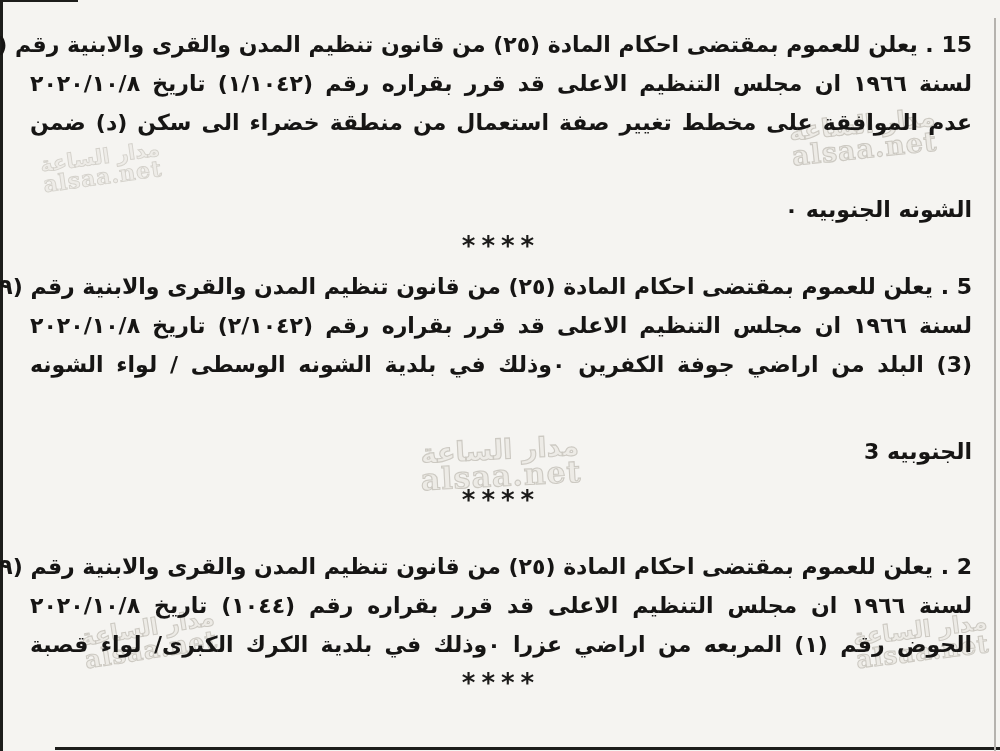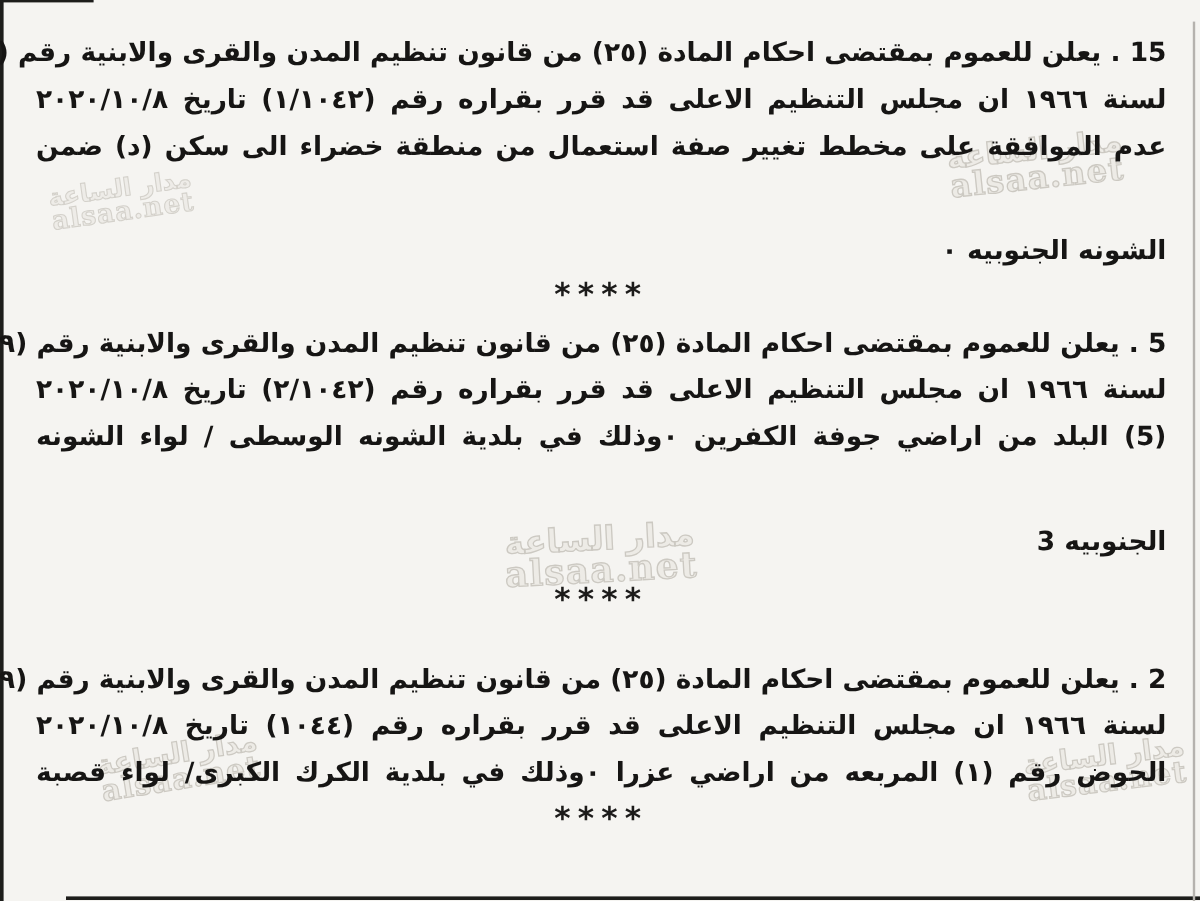--- a/index.html
+++ b/index.html
@@ -94,21 +94,21 @@
       <div class="line">لسنة ١٩٦٦ ان مجلس التنظيم الاعلى قد قرر بقراره رقم (١/١٠٤٢) تاريخ ٢٠٢٠/١٠/٨</div>
       <div class="line">عدم الموافقة على مخطط تغيير صفة استعمال من منطقة خضراء الى سكن (د) ضمن</div>
       <div class="line last">الشونه الجنوبيه ٠</div>
     </section>
 
     <div class="separator sep1">****</div>
 
     <section class="para">
       <div class="line"><span class="marker">5 .</span> <span>يعلن للعموم بمقتضى احكام المادة (٢٥) من قانون تنظيم المدن والقرى والابنية رقم (٧٩)</span></div>
       <div class="line">لسنة ١٩٦٦ ان مجلس التنظيم الاعلى قد قرر بقراره رقم (٢/١٠٤٢) تاريخ ٢٠٢٠/١٠/٨</div>
-      <div class="line">(5) البلد من اراضي جوفة الكفرين ٠وذلك في بلدية الشونه الوسطى / لواء الشونه</div>
+      <div class="line">(3) البلد من اراضي جوفة الكفرين ٠وذلك في بلدية الشونه الوسطى / لواء الشونه</div>
       <div class="line last">الجنوبيه 3</div>
     </section>
 
     <div class="separator sep2">****</div>
 
     <section class="para para15">
       <div class="line"><span class="marker">2 .</span> <span>يعلن للعموم بمقتضى احكام المادة (٢٥) من قانون تنظيم المدن والقرى والابنية رقم (٧٩)</span></div>
       <div class="line">لسنة ١٩٦٦ ان مجلس التنظيم الاعلى قد قرر بقراره رقم (١٠٤٤) تاريخ ٢٠٢٠/١٠/٨</div>
       <div class="line">الحوض رقم (١) المربعه من اراضي عزرا ٠وذلك في بلدية الكرك الكبرى/ لواء قصبة</div>
     </section>

